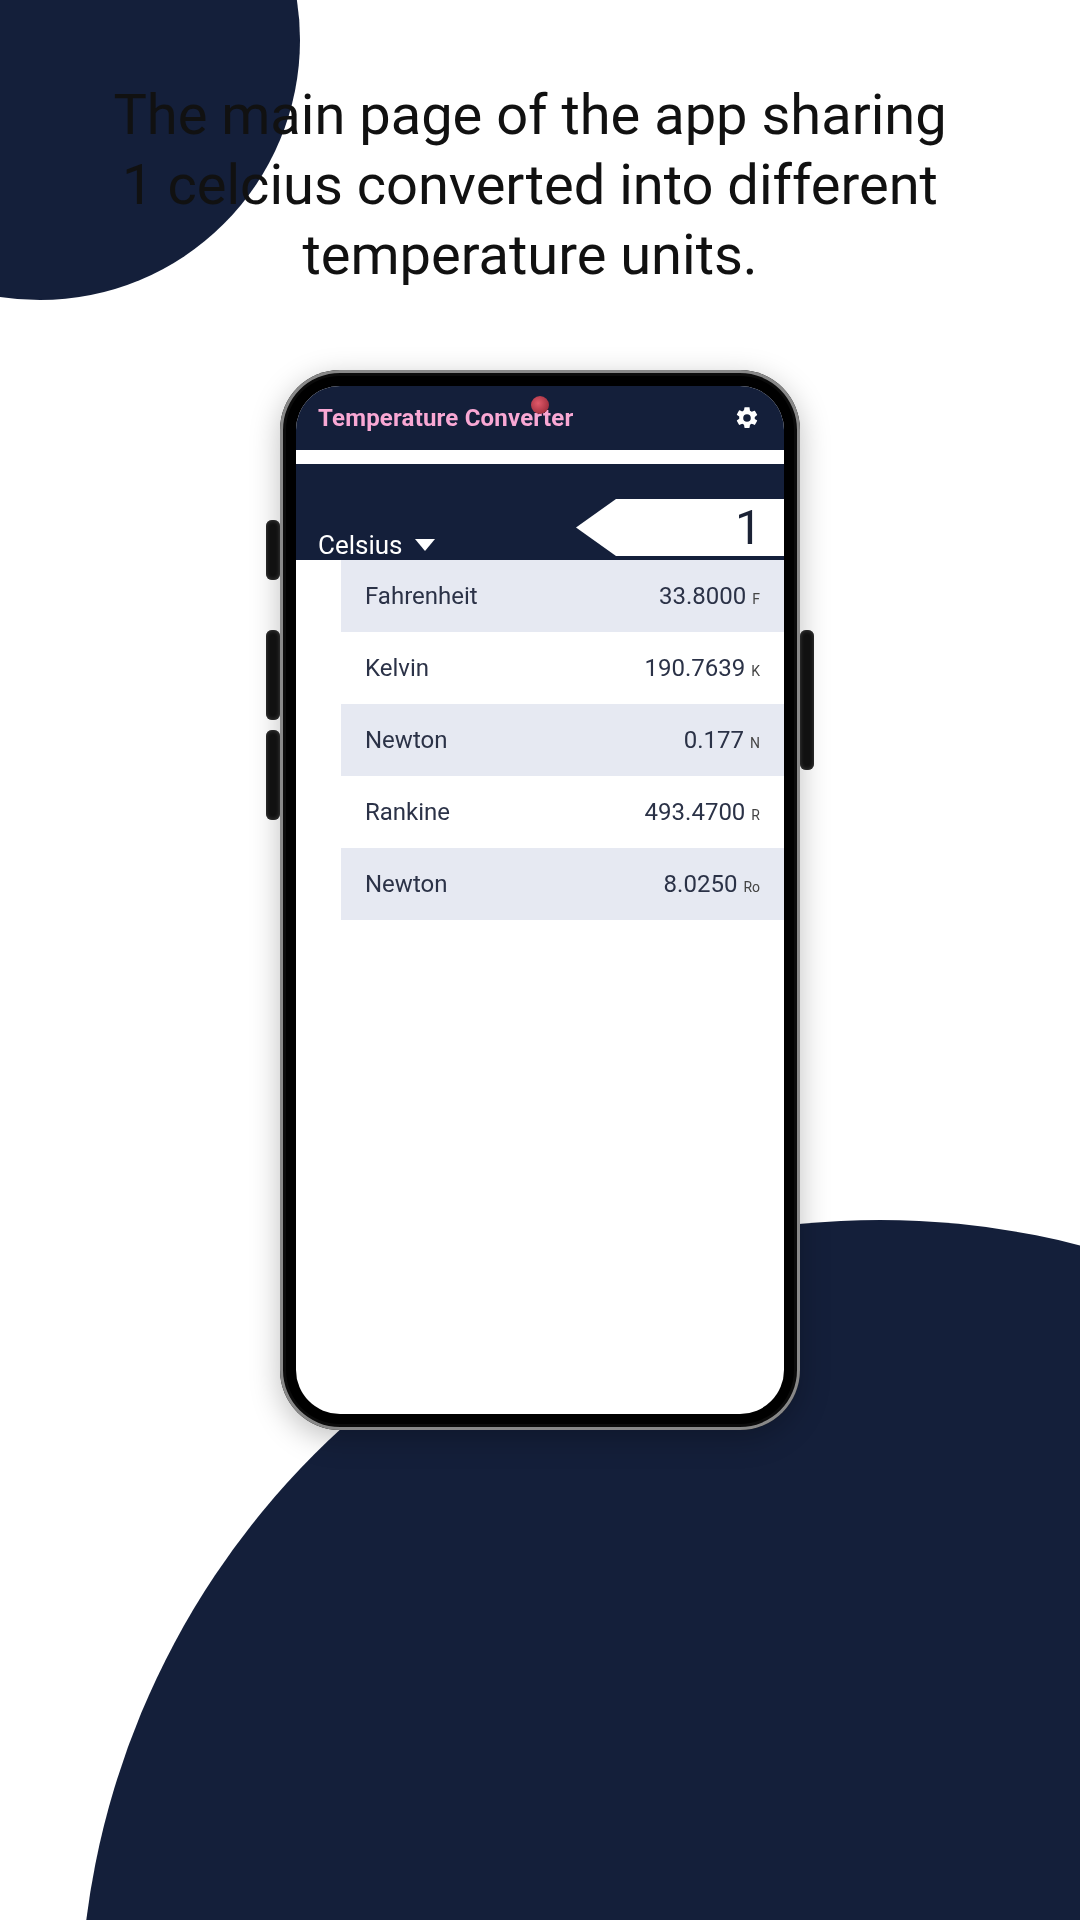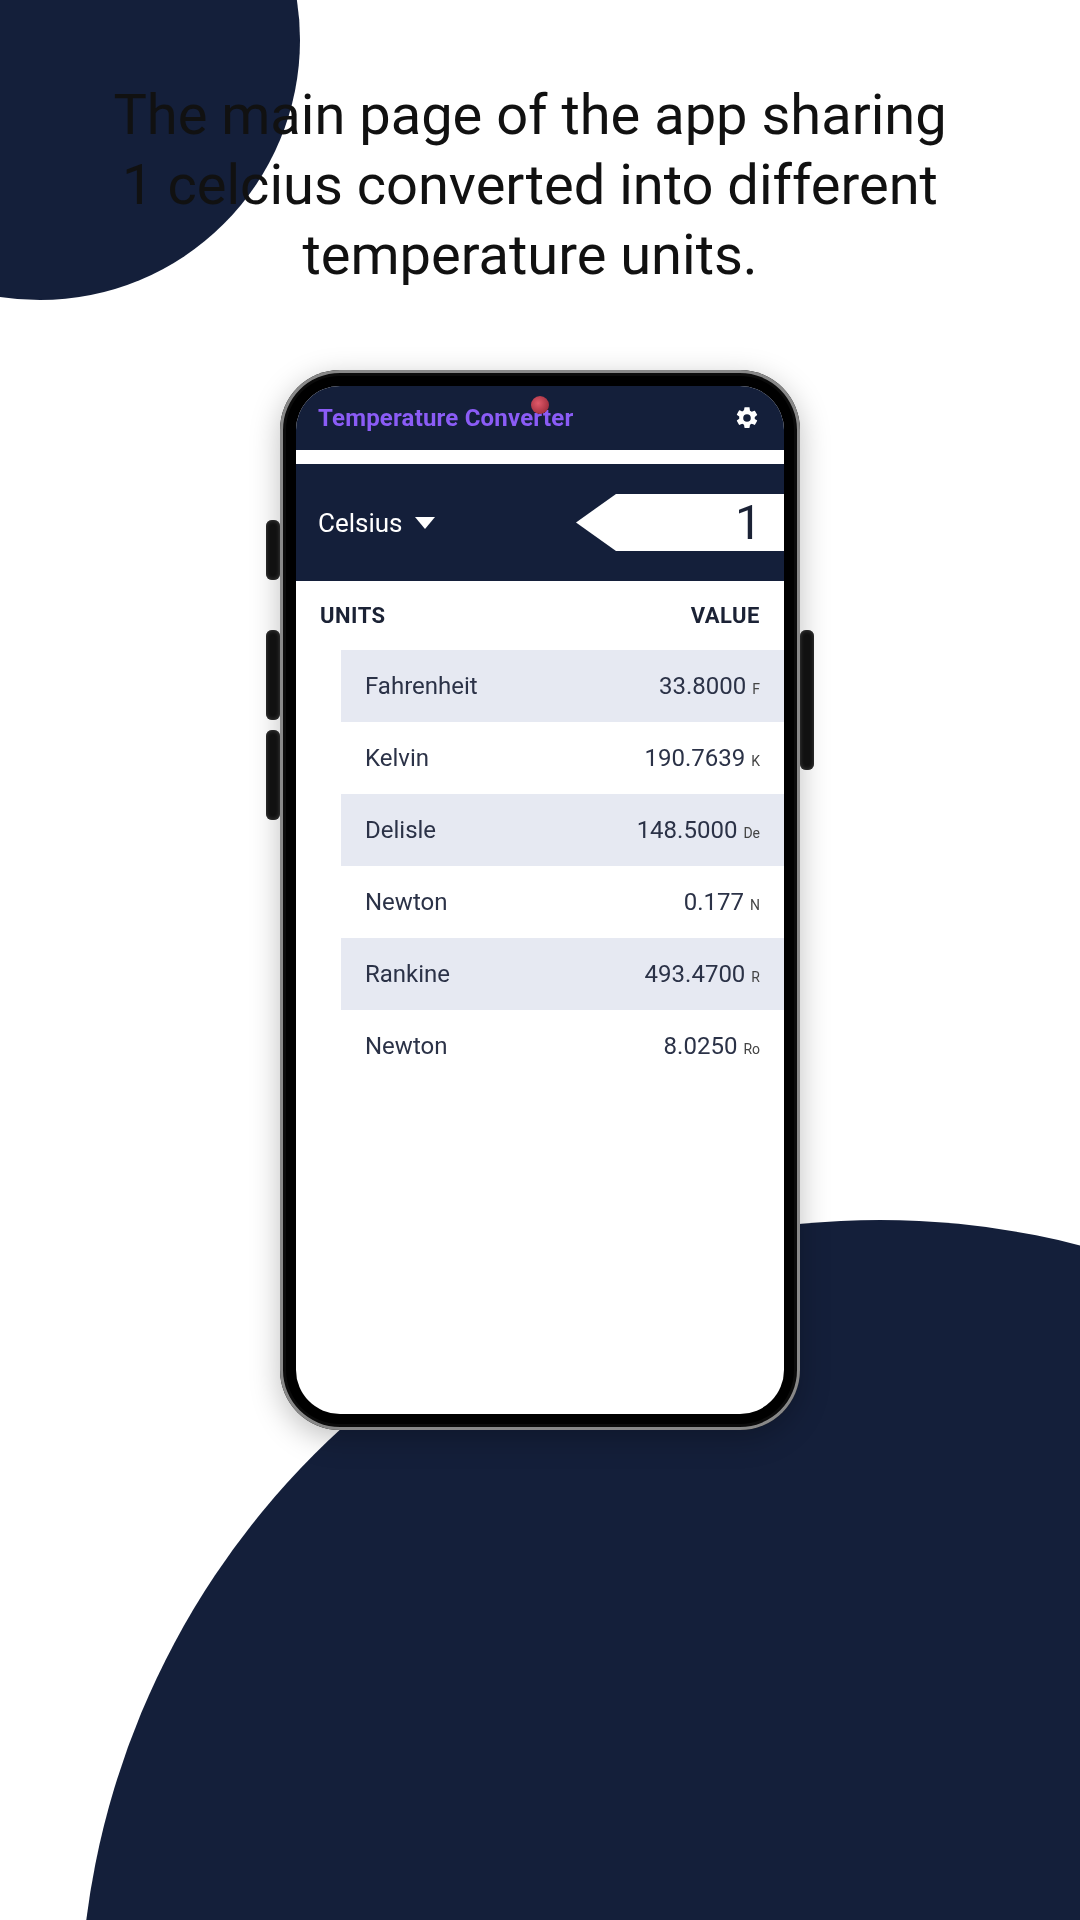--- a/index.html
+++ b/index.html
@@ -95,42 +95,42 @@
   }
 
   
   .appbar {
     background: #141f3a;
     height: 64px;
     display: flex;
     align-items: center;
     justify-content: space-between;
     padding: 0 22px 0 22px;
-    color: #8b5cf6;
+    color: #f9a8d4;
   }
   .appbar-title {
     font-size: 24px;
     font-weight: 700;
     letter-spacing: .2px;
   }
   .gear-btn {
     width: 30px; height: 30px;
     display: flex; align-items: center; justify-content: center;
     cursor: pointer;
   }
   .gear-btn svg { width: 26px; height: 26px; fill: #fff; }
 
   .thin-gap { height: 14px; background: #fff; }
 
   
   .input-row {
-    height: 117px;
-    background: #141f3a;
-    display: flex;
-    align-items: center;
+    height: 96px;
+    background: #141f3a;
+    display: flex;
+    align-items: flex-end;
     position: relative;
   }
   .unit-select {
     display: flex;
     align-items: center;
     gap: 12px;
     padding-left: 22px;
     color: #fff;
     font-size: 26px;
     flex: 0 0 280px;
@@ -214,45 +214,34 @@
       <div class="input-row">
         <div class="unit-select">
           <span>Celsius</span>
           <span class="chev-down"></span>
         </div>
         <div class="value-box">
           <span>1</span>
         </div>
       </div>
 
-      <div class="table-header">
-        <span>UNITS</span>
-        <span>VALUE</span>
-      </div>
 
       <div class="rows" id="rows">
           <div class="row">
             <span class="unit-name">Fahrenheit</span>
             <span class="value">
               <span class="num">33.8000</span>
               <span class="sym">F</span>
             </span>
           </div>
           <div class="row">
             <span class="unit-name">Kelvin</span>
             <span class="value">
               <span class="num">190.7639</span>
               <span class="sym">K</span>
-            </span>
-          </div>
-          <div class="row">
-            <span class="unit-name">Delisle</span>
-            <span class="value">
-              <span class="num">148.5000</span>
-              <span class="sym">De</span>
             </span>
           </div>
           <div class="row">
             <span class="unit-name">Newton</span>
             <span class="value">
               <span class="num">0.177</span>
               <span class="sym">N</span>
             </span>
           </div>
           <div class="row">

